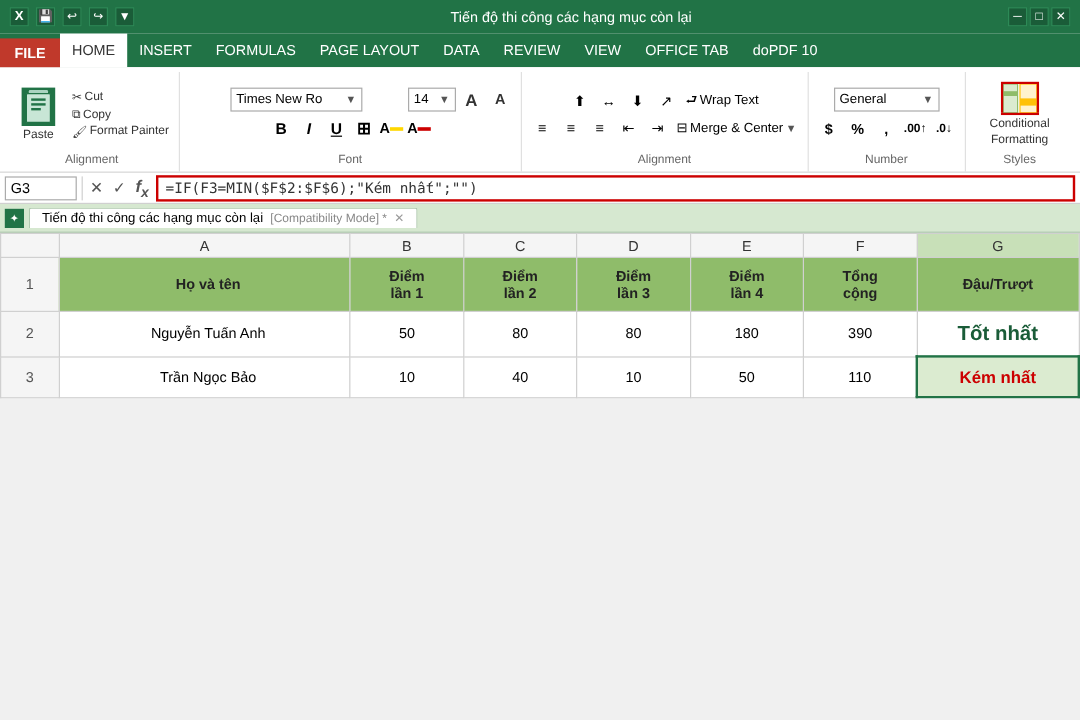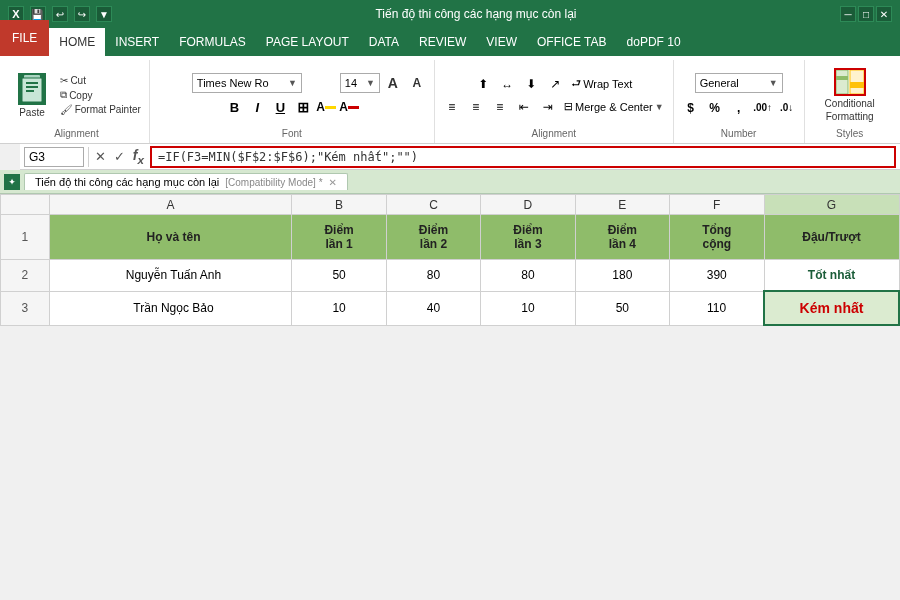--- a/index.html
+++ b/index.html
@@ -39,22 +39,22 @@
     }
     .tab-item.active {
       background: white;
       color: #333;
       font-weight: 500;
     }
     .tab-file {
       background: #c0392b;
       color: white;
       padding: 4px 12px;
-      font-weight: normal;
-      height: 36px;
+      font-weight: bold;
+      height: 24px;
       display: flex;
       align-items: center;
     }
 
     
     .ribbon {
       background: white;
       border-bottom: 1px solid #d0d0d0;
       height: 88px;
       display: flex;
@@ -198,21 +198,20 @@
 
     
     .formula-bar {
       background: white;
       border-bottom: 1px solid #d0d0d0;
       height: 26px;
       display: flex;
       align-items: center;
       padding: 0 4px;
       gap: 4px;
-      margin-left: 20px;
     }
     .cell-ref-box {
       border: 1px solid #ababab;
       width: 60px;
       height: 20px;
       display: flex;
       align-items: center;
       padding: 0 4px;
       font-size: 12px;
     }
@@ -309,21 +308,21 @@
     .data-cell {
       background: white;
       padding: 8px 4px;
       font-size: 13px;
       vertical-align: middle;
     }
     .data-cell.bold-green {
       background: white;
       font-weight: bold;
       color: #1a5c38;
-      font-size: 12px;
+      font-size: 17px;
     }
     .data-cell.bold-red {
       background: white;
       font-weight: normal;
       color: #cc0000;
       font-size: 14px;
     }
     .col-a { width: 180px; text-align: left; padding-left: 10px; margin-top: 13px; }
 
     .selected-cell { background: #dbebd0 !important; }

